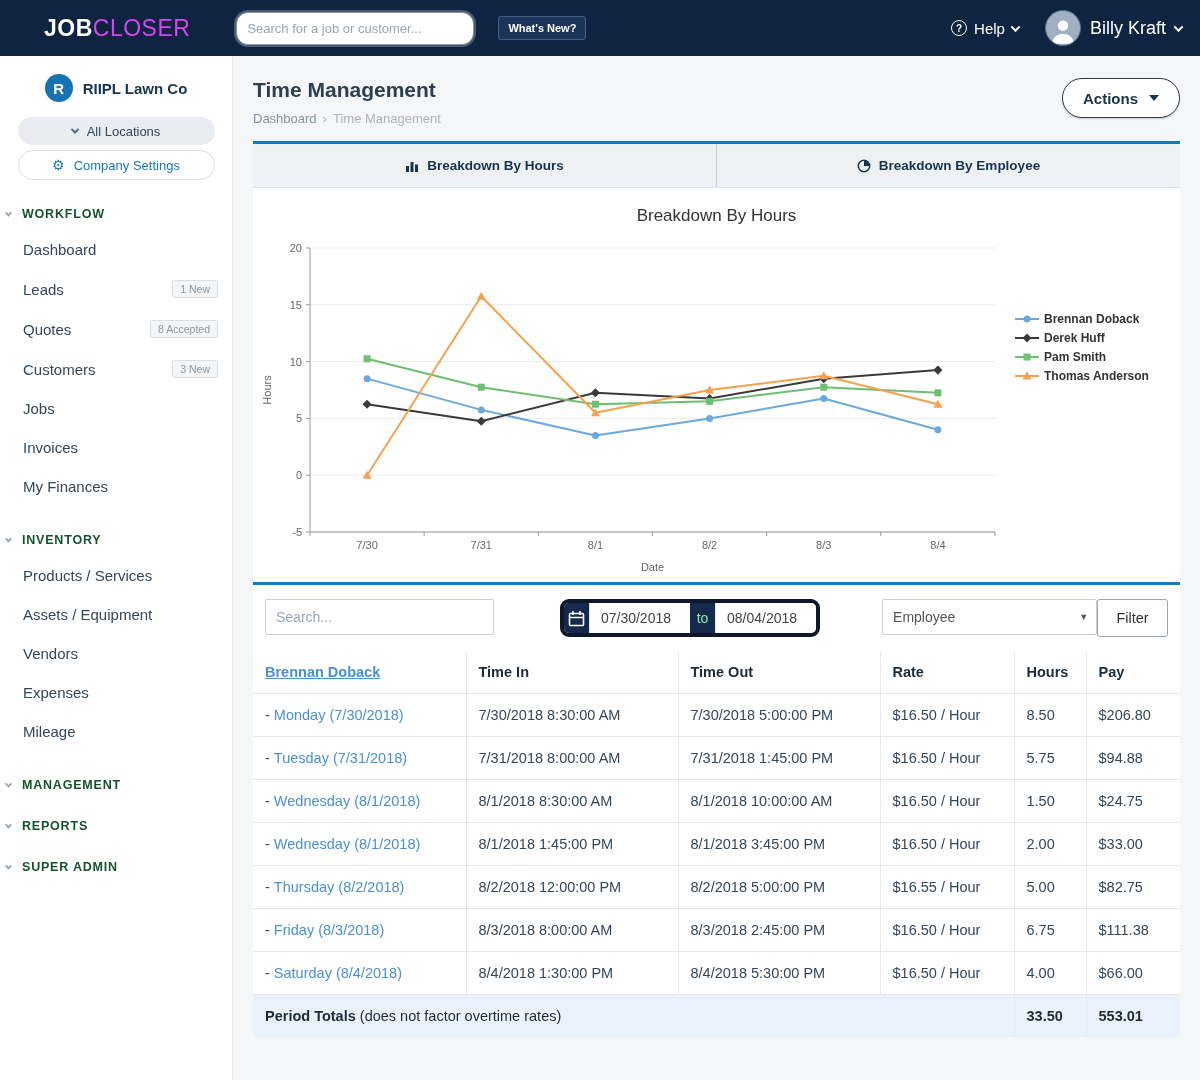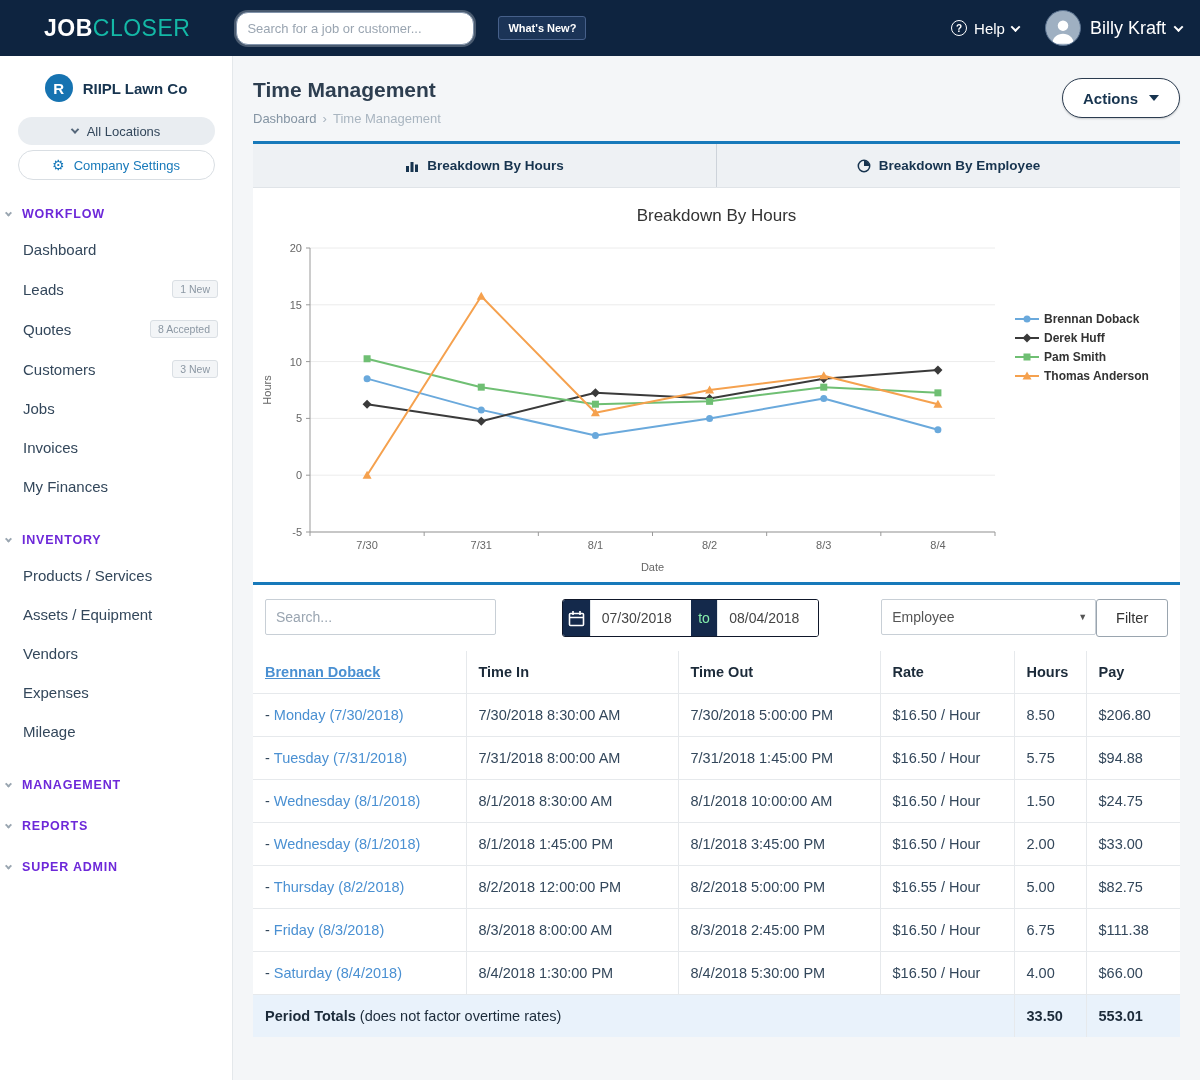--- a/index.html
+++ b/index.html
@@ -5,21 +5,21 @@
   *{box-sizing:border-box;margin:0;padding:0}
   :root{--accent:#1779ba;--navy:#0e2440;--link:#4a90d2}
   body{width:1200px;height:1080px;overflow:hidden;background:#f4f6f8;
        font-family:"Liberation Sans",sans-serif;color:#33475b}
   .app{display:grid;grid-template-columns:233px 967px;grid-template-rows:56px 1024px;width:1200px;height:1080px}
 
   
   .topbar{grid-column:1/3;background:var(--navy);display:flex;align-items:center;padding:0 18px;color:#fff}
   .logo{font-size:23px;letter-spacing:.5px;margin-left:26px;white-space:nowrap;cursor:pointer}
   .logo .lb{font-weight:800;color:#fff}
-  .logo .ll{font-weight:300;color:#14b8a6}
+  .logo .ll{font-weight:300;color:#d946ef}
   .top-search{margin-left:46px;width:238px;height:33px;background:#fff;border:1px solid #8294ab;
       box-shadow:0 0 0 2px rgba(255,255,255,.25);border-radius:12px;padding:0 10px;font-size:13px;color:#333;outline:none}
   .top-search::placeholder{color:#9aa5b1}
   .whats-new{margin-left:24px;background:#1b3457;border:1px solid #46608a;color:#fff;font-size:11px;font-weight:bold;
       padding:5px 9px;border-radius:3px;cursor:pointer}
   .top-right{margin-left:auto;display:flex;align-items:center;gap:12px}
   .help{display:flex;align-items:center;gap:7px;font-size:15px;cursor:pointer}
   .help-ic{width:16px;height:16px;border:1.5px solid #fff;border-radius:50%;font-size:10px;font-weight:bold;
       display:flex;align-items:center;justify-content:center}
   .chev{width:7px;height:7px;border-right:2px solid currentColor;border-bottom:2px solid currentColor;
@@ -34,21 +34,21 @@
   .company-logo{width:28px;height:28px;border-radius:50%;background:#1673b1;color:#fff;font-weight:bold;font-size:15px;
       display:flex;align-items:center;justify-content:center}
   .company-name{font-size:15px;font-weight:bold;color:#17344f}
   .pill{width:197px;margin:5px auto;display:flex;align-items:center;justify-content:center;gap:9px;
       font-size:13px;border-radius:16px;cursor:pointer}
   .loc-pill{height:28px;background:#e9edf1;color:#33475b}
   .loc-pill .chev{width:6px;height:6px;color:#55677a}
   .set-pill{height:30px;background:#fff;border:1px solid #d9dee3;color:var(--accent)}
   .gear{font-size:14px;line-height:1}
   .section-head{display:flex;align-items:center;gap:11px;padding-left:6px;margin:27px 0 9px;
-      font-size:12.5px;font-weight:bold;letter-spacing:.8px;color:#6d28d9;cursor:pointer}
+      font-size:12.5px;font-weight:bold;letter-spacing:.8px;color:#14532d;cursor:pointer}
   .section-head .chev{width:5px;height:5px;color:#9aa6b1}
   .nav-item{display:flex;align-items:center;padding:11px 14px 11px 23px;font-size:15px;color:#33475b;cursor:pointer}
   .badge{margin-left:auto;font-size:10.5px;color:#8b97a3;background:#f3f5f7;border:1px solid #dadfe4;
       border-radius:3px;padding:2px 7px;white-space:nowrap}
   .badge:empty{display:none}
 
   
   .main{padding:20px 20px 16px;overflow:hidden}
   .page-head{display:flex;justify-content:space-between;align-items:flex-start;padding:2px 0 15px}
   .page-title{font-size:21px;font-weight:bold;color:#2d3e50;margin-bottom:9px}
@@ -70,21 +70,21 @@
   .chart-title{text-align:center;font-size:17px;color:#333;margin-bottom:6px}
   .chart-flex{display:flex;align-items:flex-start;padding-left:2px}
   svg.chart text{font-size:11px;fill:#666;font-family:"Liberation Sans",sans-serif}
   .legend{list-style:none;margin-top:80px;width:163px}
   .legend-item{display:flex;align-items:center;gap:5px;margin-bottom:5px;cursor:pointer}
   .legend-item span{font-size:12px;font-weight:bold;color:#333}
 
   .filter-panel{border-top:3px solid var(--accent);background:#fff;padding:14px 12px;display:flex;align-items:flex-start}
   .search-input{width:250px;height:36px;border:1px solid #c8cfd6;border-radius:2px;padding:0 10px;font-size:14px;color:#555;outline:none}
   .search-input::placeholder{color:#9aa5b1}
-  .date-group{display:flex;align-items:stretch;height:38px;border:1px solid #0f172a;border-radius:3px;overflow:hidden;margin-left:66px}
+  .date-group{display:flex;align-items:stretch;height:38px;border:4px solid #0f172a;border-radius:9px;overflow:hidden;margin-left:66px}
   .cal-btn{width:38px;background:#14294b;border:none;display:flex;align-items:center;justify-content:center;cursor:pointer}
   .date-input{width:101px;border:none;border-left:1px solid #e3e7ea;padding:0 11px;font-size:14px;color:#444;outline:none}
   .to-box{width:38px;background:#14294b;color:#86efac;display:flex;align-items:center;justify-content:center;font-size:14px}
   .select-wrap{position:relative;margin-left:62px}
   .group-select{width:215px;height:36px;border:1px solid #c8cfd6;border-radius:2px;background:#fff;font-size:14px;color:#555;
       padding:0 10px;appearance:none;-webkit-appearance:none;cursor:pointer;outline:none}
   .sel-caret{position:absolute;right:9px;top:13px;font-size:9px;color:#555;pointer-events:none}
   .filter-btn{margin-left:auto;width:78px;height:38px;background:#fff;border:1px solid #9aa5af;border-radius:3px;
       font-size:14.5px;color:#333;cursor:pointer}
 

